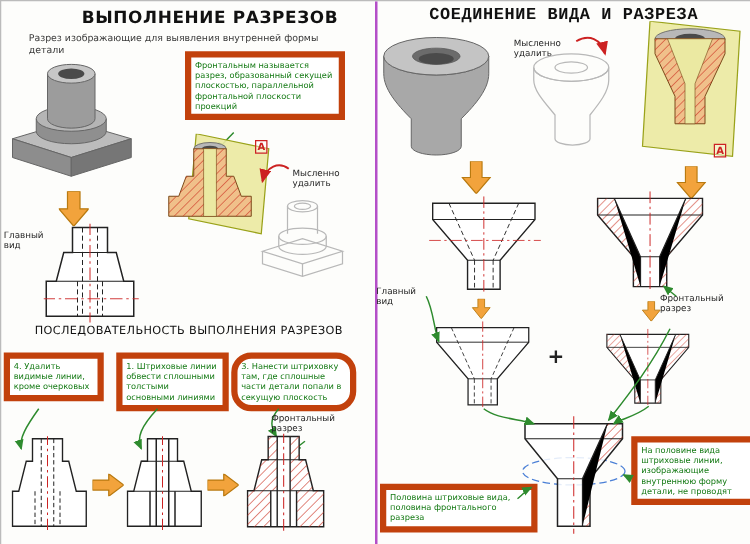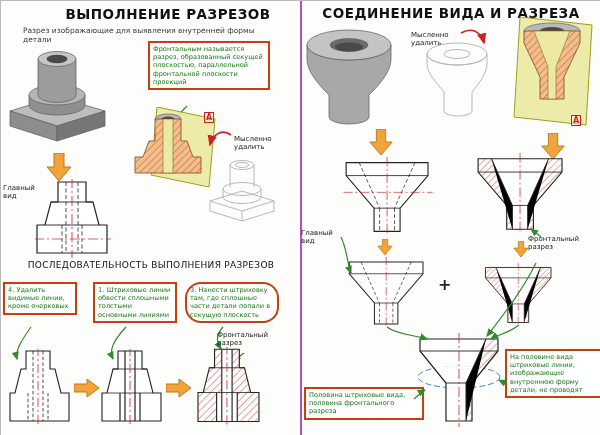--- a/index.html
+++ b/index.html
@@ -1,21 +1,21 @@
 <!DOCTYPE html>
 <html><head>
 <meta charset="utf-8">
 <style>
   html,body{margin:0;padding:0;background:#e8e8e8;font-family:"DejaVu Sans",sans-serif;}
   .canvas{position:relative;width:600px;height:435px;background:#fdfdfb;border:1px solid #bbb;overflow:hidden;margin:0 auto;}
   .abs{position:absolute;}
   .title{font-weight:bold;color:#111;font-size:13.5px;letter-spacing:.5px;text-align:center;}
   .subtitle{font-size:7.5px;color:#3a3a3a;line-height:1.2;}
   .lbl{font-size:7px;color:#222;line-height:1.15;}
-  .gbox{border:2px solid #c2410c;background:#fff;color:#157a15;font-size:6.6px;line-height:1.25;padding:2px 3px;}
+  .gbox{border:5px solid #c2410c;background:#fff;color:#157a15;font-size:6.6px;line-height:1.25;padding:2px 3px;}
   .seqtitle{font-weight:normal;color:#111;font-size:9px;letter-spacing:.3px;text-align:center;}
   .plusSign{font-size:16px;font-weight:bold;color:#222;}
   .aLetter{color:#cc2222;font-weight:bold;font-size:8px;border:1px solid #cc2222;padding:0 1px;background:rgba(255,255,255,.4);}
   .divider{position:absolute;left:299px;top:0;width:2px;height:435px;background:#b44fc8;}
   svg{display:block;}
 </style>
 </head>
 <body>
 
 <div class="canvas">
@@ -136,21 +136,21 @@
 
   <svg class="abs" style="left:196px;top:346px;" width="64" height="88" viewBox="0 0 62 85">
     <path d="M17,2 L41,2 L41,20 L46,20 L52,44 L60,44 L60,72 L1,72 L1,44 L6,44 L12,20 L17,20 Z" fill="#fff" stroke="#222" stroke-width="1.1"></path>
     <path d="M17,2 L24,2 L24,44 L19,44 L19,72 L1,72 L1,44 L6,44 L12,20 L17,20 Z" fill="url(#hatch)" stroke="none"></path>
     <path d="M41,2 L34,2 L34,44 L39,44 L39,72 L60,72 L60,44 L52,44 L46,20 L41,20 Z" fill="url(#hatch)" stroke="none"></path>
     <path d="M12,20 L46,20 M6,44 L52,44" stroke="#222" stroke-width="0.8"></path>
     <path d="M24,2 L24,72 M34,2 L34,72 M19,44 L19,72 M39,44 L39,72" stroke="#222" stroke-width="1.1"></path>
     <path d="M29,-2 L29,78" stroke="#cc2222" stroke-width="0.8" stroke-dasharray="9,3,2,3"></path>
   </svg>
 
-  <div class="abs title" style="left:302px;top:4px;width:296px;">СОЕДИНЕНИЕ ВИДА И РАЗРЕЗА</div>
+  <div class="abs title" style="left:302px;top:4px;width:296px;font-family:Liberation Mono, monospace;">СОЕДИНЕНИЕ ВИДА И РАЗРЕЗА</div>
 
   <svg class="abs" style="left:303px;top:24px;" width="95" height="105" viewBox="0 0 95 105">
     <path d="M3,20 A42 15 0 0 0 87,20 L87,34 C87,46 77,58 65,70 L65,92 A20 7 0 0 1 25,92 L25,70 C13,58 3,46 3,34 Z" fill="#a8a8a8" stroke="#666" stroke-width="0.8"></path>
     <ellipse cx="45" cy="20" rx="42" ry="15" fill="#c4c4c4" stroke="#666" stroke-width="0.8"></ellipse>
     <ellipse cx="45" cy="20" rx="19" ry="6.5" fill="#6b6b6b" stroke="#555" stroke-width="0.6"></ellipse>
     <ellipse cx="45" cy="22" rx="14" ry="4.6" fill="#4a4a4a"></ellipse>
   </svg>
 
   <div class="abs lbl" style="left:410px;top:30px;width:52px;">Мысленно удалить</div>
   <svg class="abs" style="left:458px;top:28px;" width="28" height="22" viewBox="0 0 28 22">

